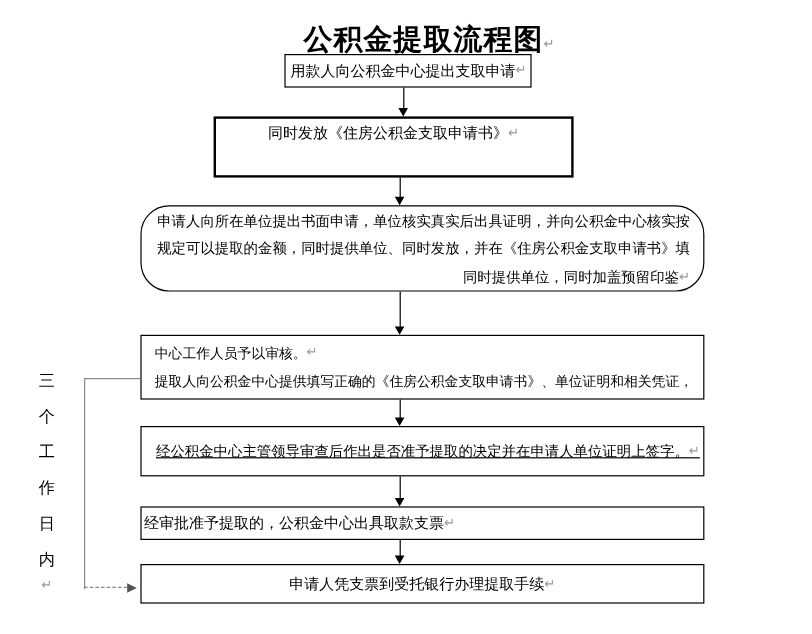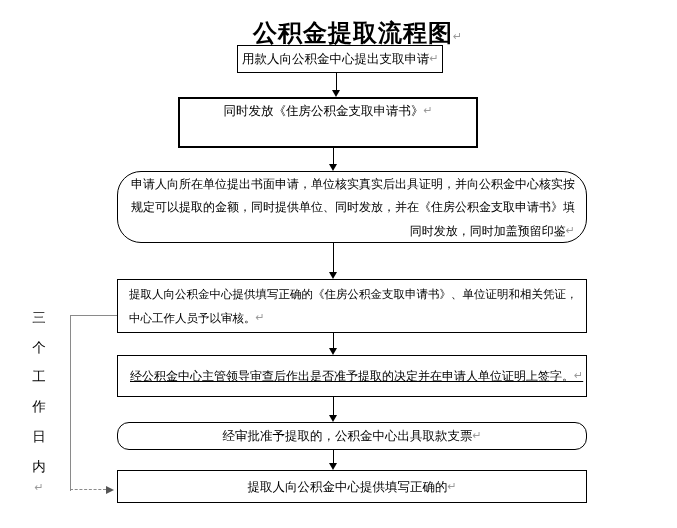--- a/index.html
+++ b/index.html
@@ -62,34 +62,34 @@
   <div id="boxes-layer">
       <div class="box" style="left: 237px; top: 45px; width: 206px; height: 28px; border-width: 1px; text-align: center; font-size: 12.5px; line-height: 26px; padding: 0px 4px;">
         <div class="line"><span>用款人向公积金中心提出支取申请</span><span class="eol">↵</span></div>
       </div>
       <div class="box" style="left: 178px; top: 97px; width: 300px; height: 51px; border-width: 2px; text-align: center; font-size: 12.5px; line-height: 23px; padding: 0px 2px;">
         <div class="line"><span>同时发放《住房公积金支取申请书》</span><span class="eol">↵</span></div>
       </div>
       <div class="box" style="left: 117px; top: 171px; width: 470px; height: 72px; border-width: 1px; text-align: right; font-size: 12px; line-height: 23px; padding: 1px 11px 0px; border-radius: 24px;">
         <div class="line"><span>申请人向所在单位提出书面申请，单位核实真实后出具证明，并向公积金中心核实按</span></div>
         <div class="line"><span>规定可以提取的金额，同时提供单位、同时发放，并在《住房公积金支取申请书》填</span></div>
-        <div class="line"><span>同时发放，同时加盖预留印鉴</span><span class="eol">↵</span></div>
+        <div class="line"><span>同时提供单位，同时加盖预留印鉴</span><span class="eol">↵</span></div>
       </div>
       <div class="box" style="left: 117px; top: 279px; width: 470px; height: 54px; border-width: 1px; text-align: left; font-size: 11.5px; line-height: 24px; padding: 2px 11px 0px;">
+        <div class="line"><span>中心工作人员予以审核。</span><span class="eol">↵</span></div>
         <div class="line"><span>提取人向公积金中心提供填写正确的《住房公积金支取申请书》、单位证明和相关凭证，</span></div>
-        <div class="line"><span>中心工作人员予以审核。</span><span class="eol">↵</span></div>
       </div>
       <div class="box" style="left: 117px; top: 355px; width: 470px; height: 42px; border-width: 1px; text-align: left; font-size: 12px; line-height: 40px; padding: 0px 12px; text-decoration: underline;">
         <div class="line"><span>经公积金中心主管领导审查后作出是否准予提取的决定并在申请人单位证明上签字。</span><span class="eol">↵</span></div>
       </div>
-      <div class="box" style="left: 117px; top: 422px; width: 470px; height: 28px; border-width: 1px; text-align: center; font-size: 12.5px; line-height: 26px; padding: 0px 2px; border-radius: 12px;">
+      <div class="box" style="left: 117px; top: 422px; width: 470px; height: 28px; border-width: 1px; text-align: left; font-size: 12.5px; line-height: 26px; padding: 0px 2px;">
         <div class="line"><span>经审批准予提取的，公积金中心出具取款支票</span><span class="eol">↵</span></div>
       </div>
       <div class="box" style="left: 117px; top: 470px; width: 470px; height: 33px; border-width: 1px; text-align: center; font-size: 12.5px; line-height: 31px; padding: 0px 2px;">
-        <div class="line"><span>提取人向公积金中心提供填写正确的</span><span class="eol">↵</span></div>
+        <div class="line"><span>申请人凭支票到受托银行办理提取手续</span><span class="eol">↵</span></div>
       </div>
     </div>
   <div id="arrows-layer">
       <div class="arrow-line" style="left: 336px; top: 73px; height: 18px;"></div>
       <div class="arrow-head" style="left: 332px; top: 90px;"></div>
       <div class="arrow-line" style="left: 333px; top: 148px; height: 17px;"></div>
       <div class="arrow-head" style="left: 329px; top: 164px;"></div>
       <div class="arrow-line" style="left: 333px; top: 243px; height: 30px;"></div>
       <div class="arrow-head" style="left: 329px; top: 272px;"></div>
       <div class="arrow-line" style="left: 333px; top: 333px; height: 16px;"></div>

